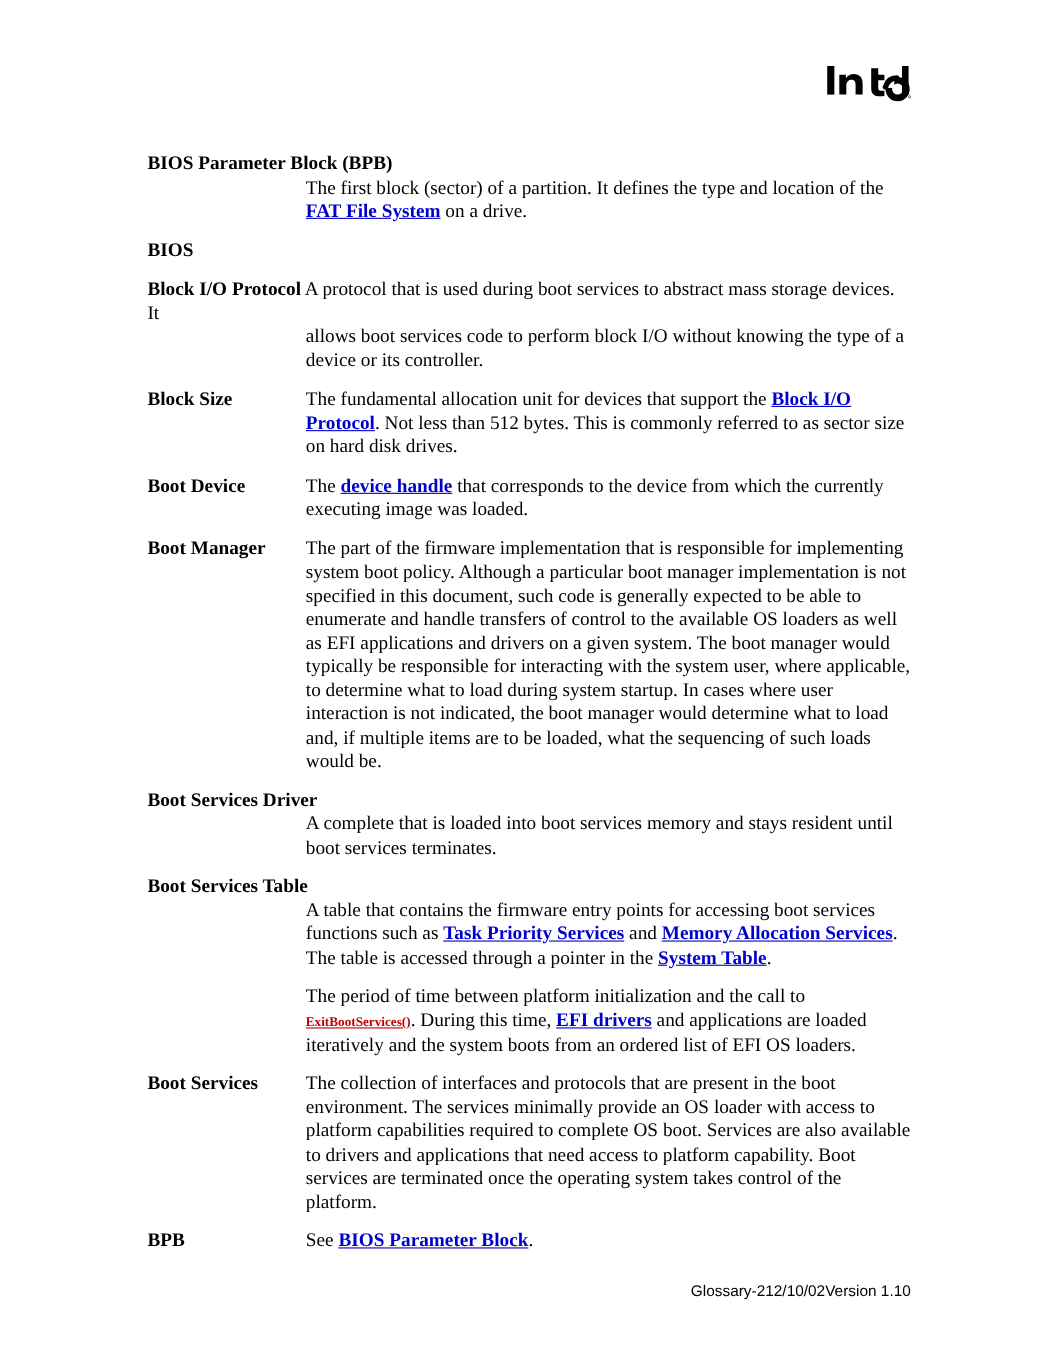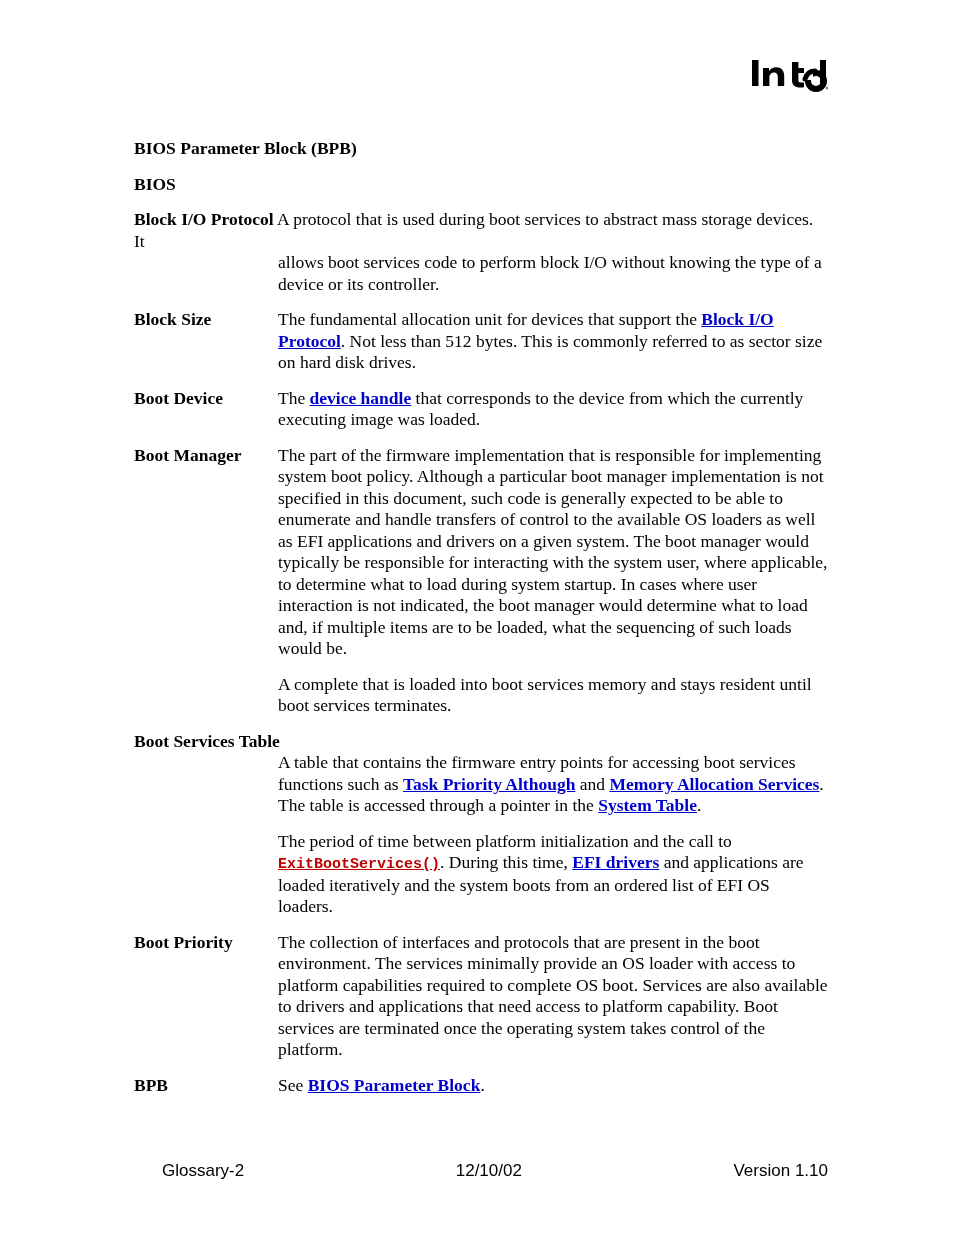--- a/index.html
+++ b/index.html
@@ -47,34 +47,34 @@
   .long-term .def {
     margin-left: 144px;
   }
   a.link {
     color: #0000cc;
     text-decoration: underline;
     font-weight: bold;
   }
   .codelink {
     color: #c00000;
-    font-family: Liberation Mono, monospace;
+    font-family: Liberation Serif, serif;
     font-weight: bold;
     text-decoration: underline;
-    font-size: 15px;
+    font-size: 12px;
   }
   .footer {
     position: absolute;
     bottom: 54px;
     left: 134px;
     right: 106px;
     font-family: Arial, Helvetica, sans-serif;
-    font-size: 17px;
+    font-size: 14px;
     display: flex;
-    justify-content: space-between;
+    justify-content: flex-end;
     margin-left: 28px;
   }
 </style>
 </head>
 <body>
 
 <div class="page">
 
   <div class="logo">
     <svg width="78" height="38" viewBox="0 0 78 38">
@@ -88,20 +88,21 @@
         <rect x="70" y="4" width="6" height="26"></rect>
       </g>
       <circle cx="77" cy="32" r="1" fill="none" stroke="#000" stroke-width="0.6"></circle>
     </svg>
   </div>
 
   <div class="content">
 
     <div class="entry long-term">
       <span class="term">BIOS Parameter Block (BPB)</span>
+      <div class="def"><span>The first block (sector) of a partition.  It defines the type and location of the </span><a class="link">FAT File System</a><span> on a drive.</span></div>
     </div>
 
     <div class="entry">
       <span class="term">BIOS</span>
     </div>
 
     <div class="entry">
       <span style="font-weight:bold">Block I/O Protocol</span> <span>A protocol that is used during boot services to abstract mass storage devices.  It</span>
       <div class="def">allows boot services code to perform block I/O without knowing the type of a device or its controller.</div>
     </div>
@@ -115,34 +116,35 @@
       <span class="term">Boot Device</span>
       <div class="def"><span>The </span><a class="link">device handle</a><span> that corresponds to the device from which the currently executing image was loaded.</span></div>
     </div>
 
     <div class="entry">
       <span class="term">Boot Manager</span>
       <div class="def">The part of the firmware implementation that is responsible for implementing system boot policy.  Although a particular boot manager implementation is not specified in this document, such code is generally expected to be able to enumerate and handle transfers of control to the available OS loaders as well as EFI applications and drivers on a given system.  The boot manager would typically be responsible for interacting with the system user, where applicable, to determine what to load during system startup.  In cases where user interaction is not indicated, the boot manager would determine what to load and, if multiple items are to be loaded, what the sequencing of such loads would be.</div>
     </div>
 
     <div class="entry long-term">
+      <span class="term">Boot Services Driver</span>
       <div class="def">A complete that is loaded into boot services memory and stays resident until boot services terminates.</div>
     </div>
 
     <div class="entry long-term">
       <span class="term">Boot Services Table</span>
-      <div class="def"><span>A table that contains the firmware entry points for accessing boot services functions such as </span><a class="link">Task Priority Although</a><span> and </span><a class="link">Memory Allocation Services</a><span>.  The table is accessed through a pointer in the </span><a class="link">System Table</a><span>.</span></div>
+      <div class="def"><span>A table that contains the firmware entry points for accessing boot services functions such as </span><a class="link">Task Priority Services</a><span> and </span><a class="link">Memory Allocation Services</a><span>.  The table is accessed through a pointer in the </span><a class="link">System Table</a><span>.</span></div>
     </div>
 
     <div class="entry long-term">
       <div class="def"><span>The period of time between platform initialization and the call to </span><span class="codelink">ExitBootServices()</span><span>.  During this time, </span><a class="link">EFI drivers</a><span> and applications are loaded iteratively and the system boots from an ordered list of EFI OS loaders.</span></div>
     </div>
 
     <div class="entry">
-      <span class="term">Boot Priority</span>
+      <span class="term">Boot Services</span>
       <div class="def">The collection of interfaces and protocols that are present in the boot environment.  The services minimally provide an OS loader with access to platform capabilities required to complete OS boot.  Services are also available to drivers and applications that need access to platform capability.  Boot services are terminated once the operating system takes control of the platform.</div>
     </div>
 
     <div class="entry">
       <span class="term">BPB</span>
       <div class="def"><span>See </span><a class="link">BIOS Parameter Block</a><span>.</span></div>
     </div>
 
   </div>
 

